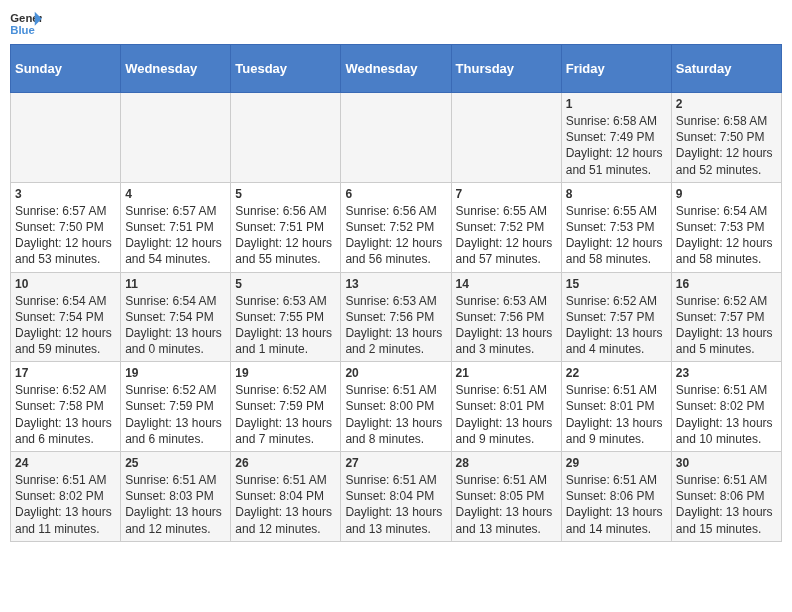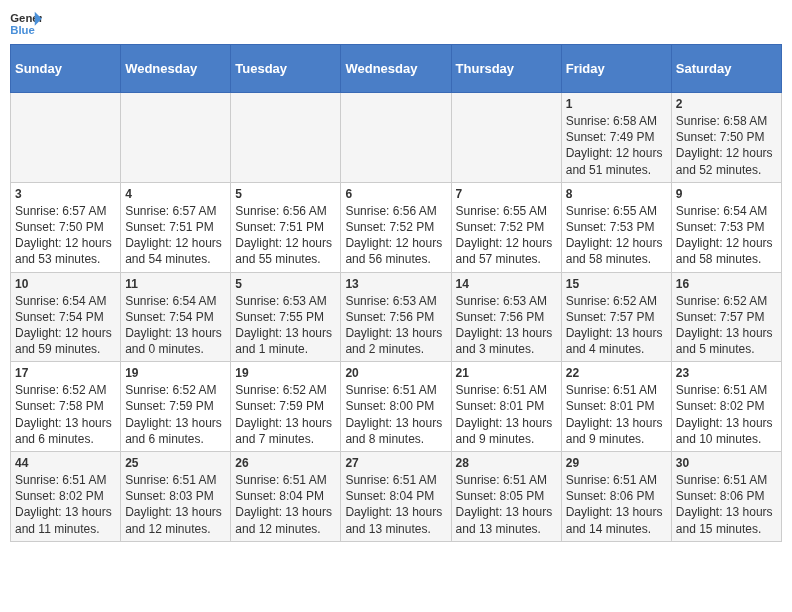--- a/index.html
+++ b/index.html
@@ -137,21 +137,21 @@
       <tr>
         <td><span class="day-num">17</span><span class="cell-text">Sunrise: 6:52 AM<br>Sunset: 7:58 PM<br>Daylight: 13 hours<br>and 6 minutes.</span></td>
         <td><span class="day-num">19</span><span class="cell-text">Sunrise: 6:52 AM<br>Sunset: 7:59 PM<br>Daylight: 13 hours<br>and 6 minutes.</span></td>
         <td><span class="day-num">19</span><span class="cell-text">Sunrise: 6:52 AM<br>Sunset: 7:59 PM<br>Daylight: 13 hours<br>and 7 minutes.</span></td>
         <td><span class="day-num">20</span><span class="cell-text">Sunrise: 6:51 AM<br>Sunset: 8:00 PM<br>Daylight: 13 hours<br>and 8 minutes.</span></td>
         <td><span class="day-num">21</span><span class="cell-text">Sunrise: 6:51 AM<br>Sunset: 8:01 PM<br>Daylight: 13 hours<br>and 9 minutes.</span></td>
         <td><span class="day-num">22</span><span class="cell-text">Sunrise: 6:51 AM<br>Sunset: 8:01 PM<br>Daylight: 13 hours<br>and 9 minutes.</span></td>
         <td><span class="day-num">23</span><span class="cell-text">Sunrise: 6:51 AM<br>Sunset: 8:02 PM<br>Daylight: 13 hours<br>and 10 minutes.</span></td>
       </tr>
       <tr>
-        <td><span class="day-num">44</span><span class="cell-text">Sunrise: 6:51 AM<br>Sunset: 8:02 PM<br>Daylight: 13 hours<br>and 11 minutes.</span></td>
+        <td><span class="day-num">24</span><span class="cell-text">Sunrise: 6:51 AM<br>Sunset: 8:02 PM<br>Daylight: 13 hours<br>and 11 minutes.</span></td>
         <td><span class="day-num">25</span><span class="cell-text">Sunrise: 6:51 AM<br>Sunset: 8:03 PM<br>Daylight: 13 hours<br>and 12 minutes.</span></td>
         <td><span class="day-num">26</span><span class="cell-text">Sunrise: 6:51 AM<br>Sunset: 8:04 PM<br>Daylight: 13 hours<br>and 12 minutes.</span></td>
         <td><span class="day-num">27</span><span class="cell-text">Sunrise: 6:51 AM<br>Sunset: 8:04 PM<br>Daylight: 13 hours<br>and 13 minutes.</span></td>
         <td><span class="day-num">28</span><span class="cell-text">Sunrise: 6:51 AM<br>Sunset: 8:05 PM<br>Daylight: 13 hours<br>and 13 minutes.</span></td>
         <td><span class="day-num">29</span><span class="cell-text">Sunrise: 6:51 AM<br>Sunset: 8:06 PM<br>Daylight: 13 hours<br>and 14 minutes.</span></td>
         <td><span class="day-num">30</span><span class="cell-text">Sunrise: 6:51 AM<br>Sunset: 8:06 PM<br>Daylight: 13 hours<br>and 15 minutes.</span></td>
       </tr>
     </tbody>
 </table>
 

